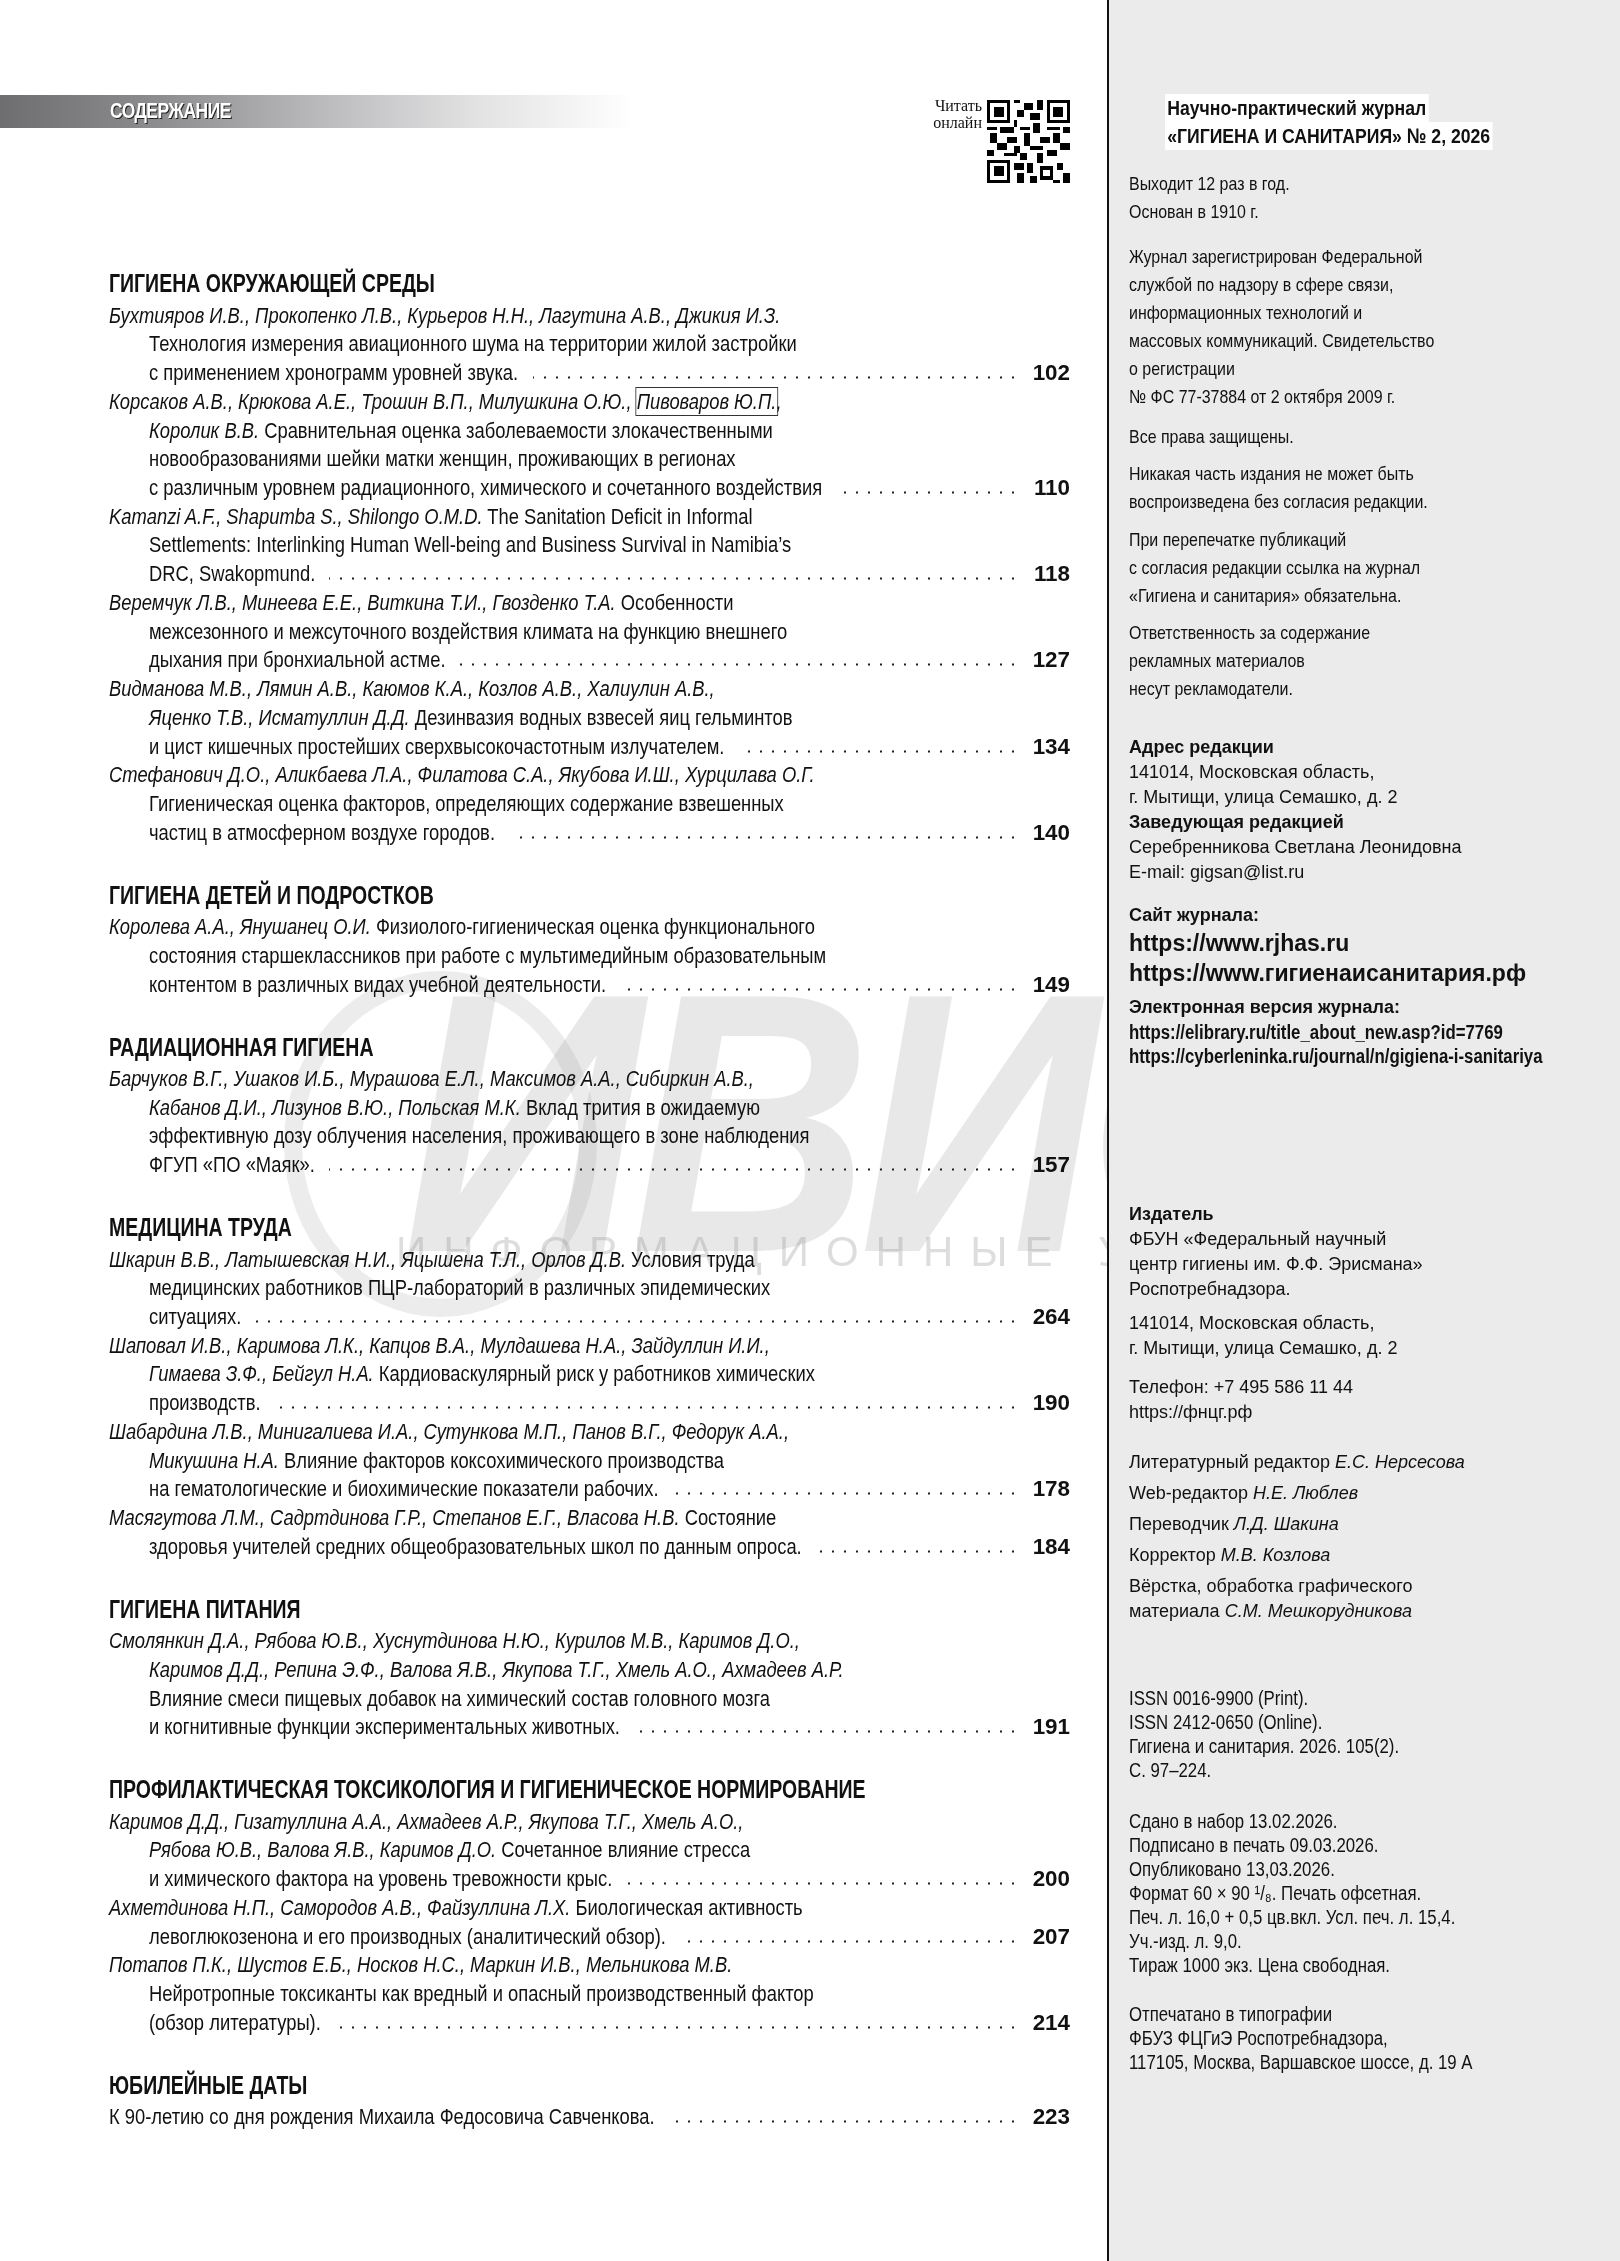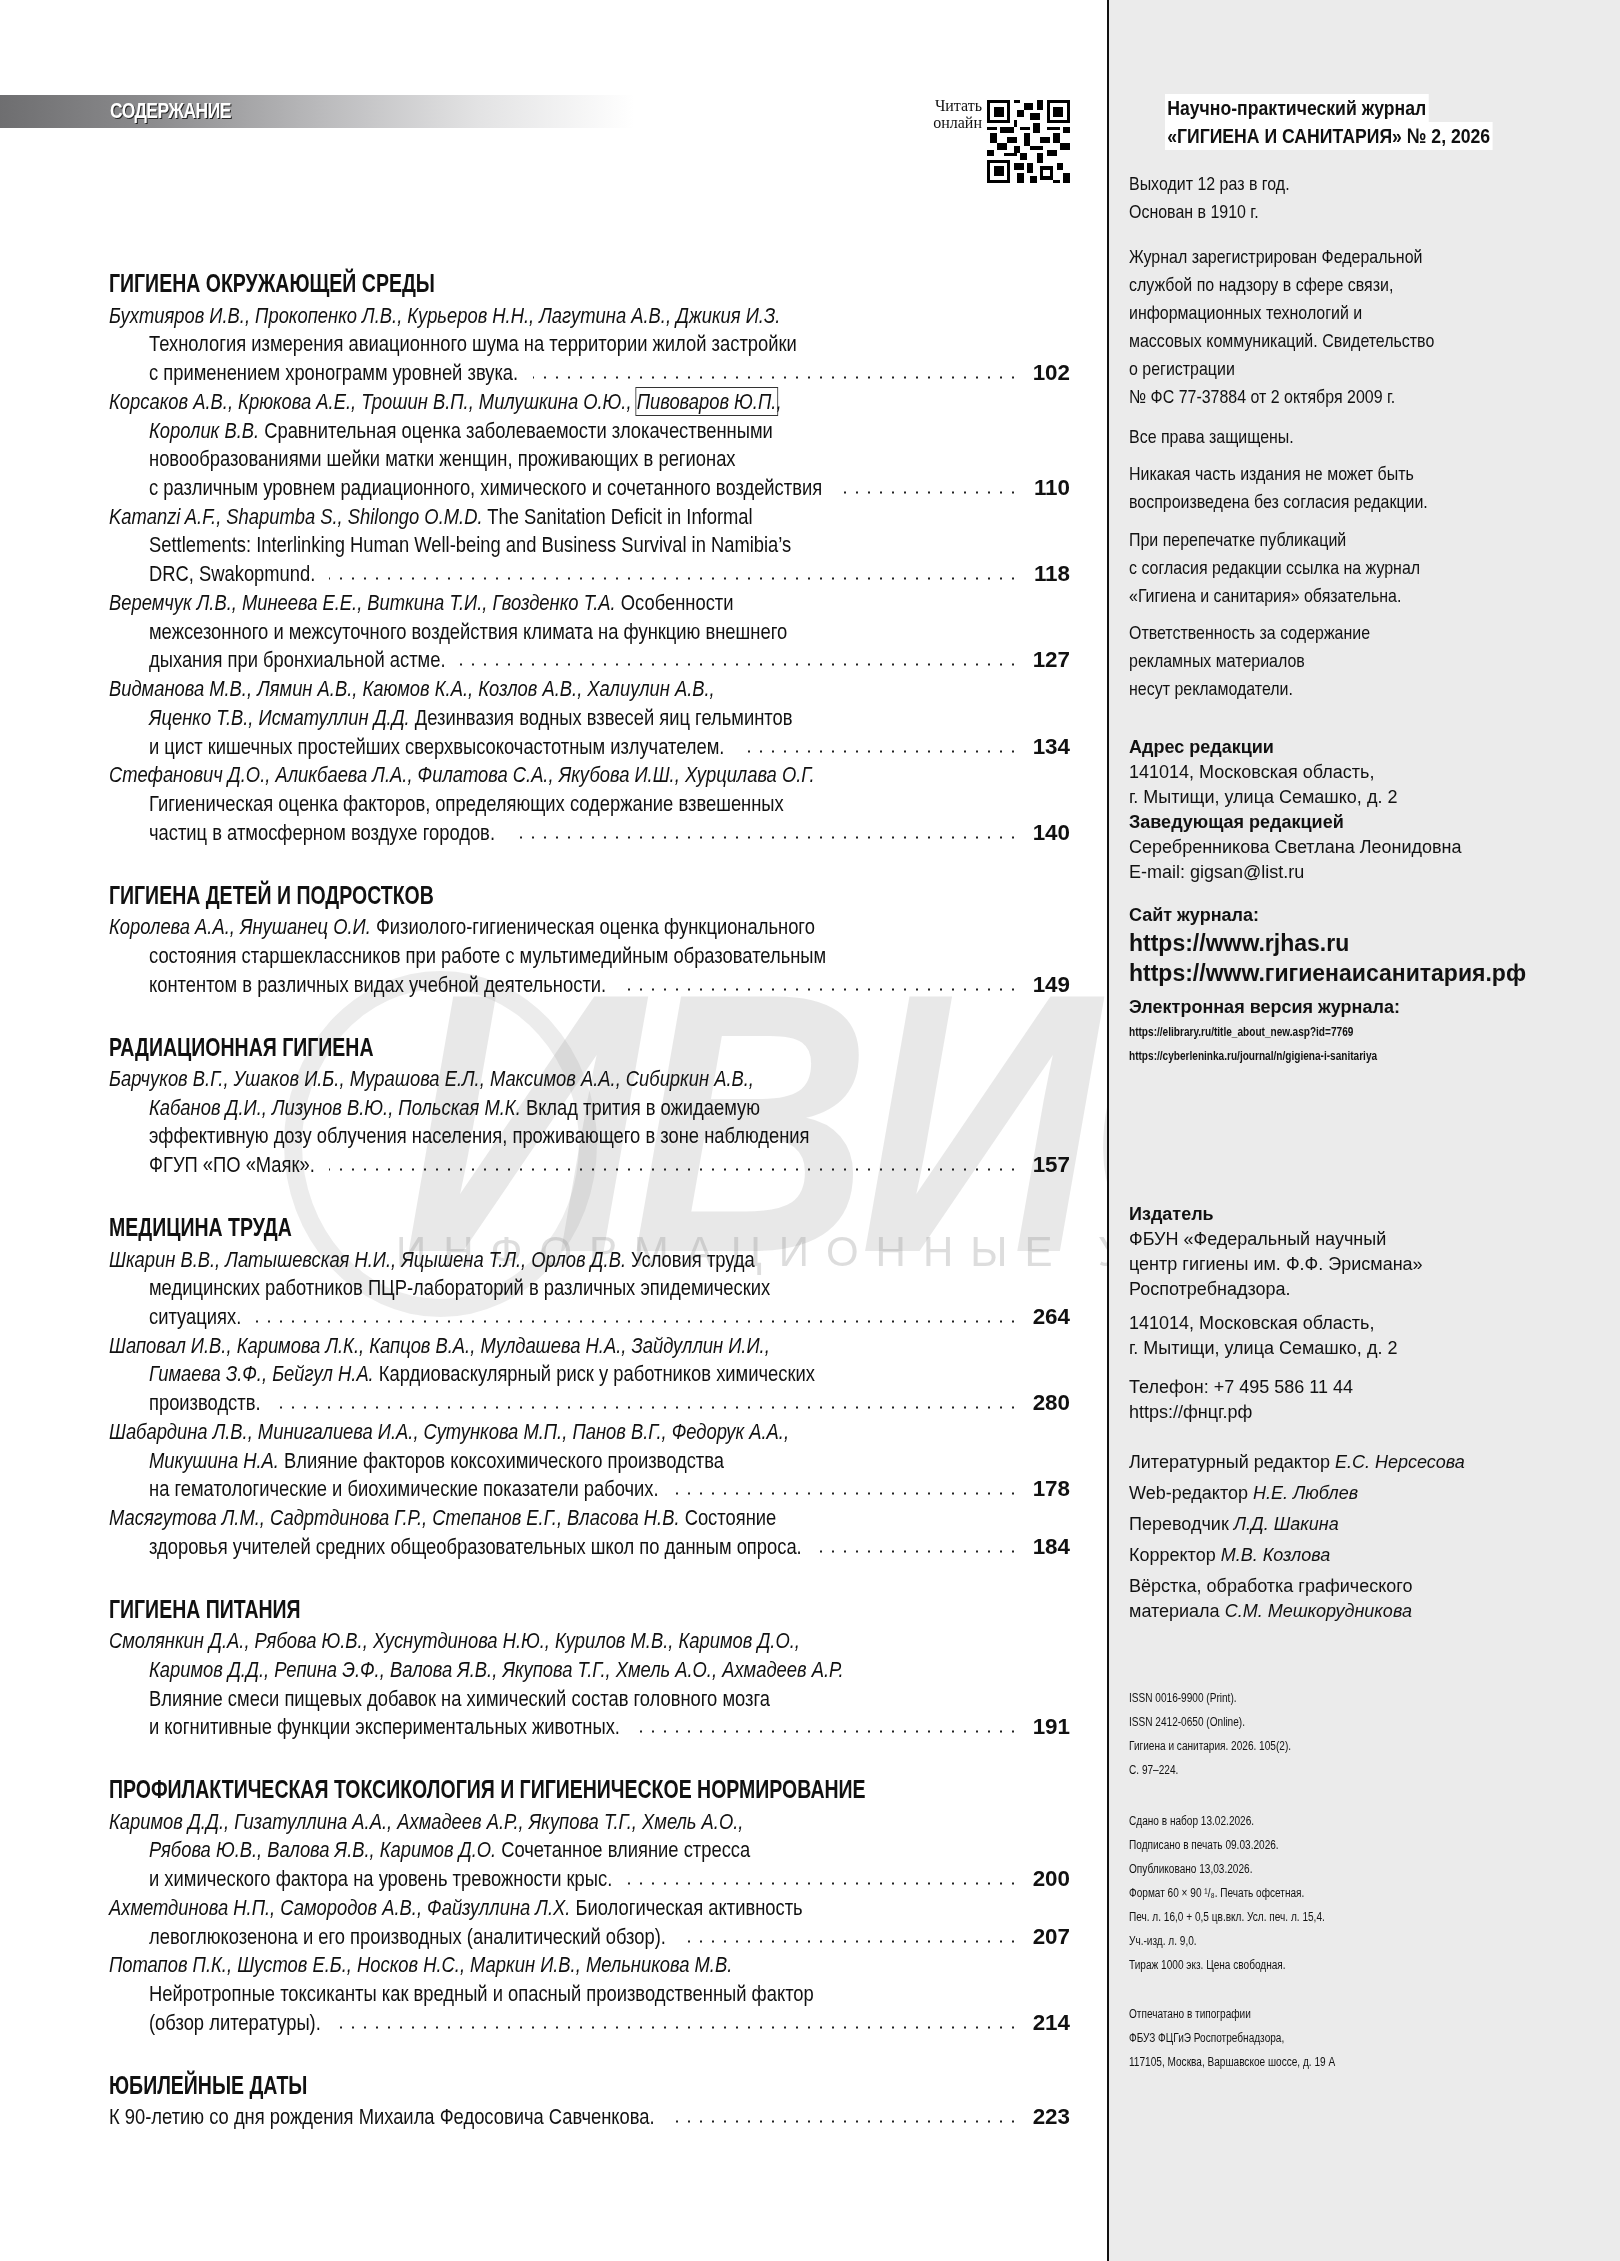--- a/index.html
+++ b/index.html
@@ -79,21 +79,21 @@
   .p { position:absolute; left:20px; right:13.2px; font-size:19px; line-height:28px; color:#111; }
   .p .ln { display:block; white-space:nowrap; }
   .cond { transform:scaleX(0.84); transform-origin:left center; display:inline-block; }
   .p-title { font-weight:bold; font-size:21px; line-height:28px;padding-left:36px; }
   .p-title .ln span {
     background:#fff; padding:0 2.6px; display:inline-block;
     transform:scaleX(0.84); transform-origin:left center;
   }
   .p-bold { font-weight:bold; }
   .p-sm { font-size:18px; line-height:25px; }
-  .p-xs { font-size:12px; line-height:24px; }
+  .p-xs { font-size:20px; line-height:24px; }
   .p .it { font-style:italic; }
   .p-url { font-size:23px; font-weight:bold; line-height:30px; }
   .panel > * { z-index:1; }
 </style>
 </head>
 <body>
 
 <div class="wm">
   <div class="wm-ring"></div>
   <div class="wm-letters">ИВИС</div>
@@ -204,21 +204,21 @@
     </div>
     <div class="sec-title" style="top: 1213px;">МЕДИЦИНА ТРУДА</div>
     <div>
       <div class="line" style="top: 1245px;"><span class="txt"><span class="auth">Шкарин В.В., Латышевская Н.И., Яцышена Т.Л., Орлов Д.В.</span><span> Условия труда</span></span></div>
       <div class="line indent" style="top: 1273px;"><span class="txt"><span>медицинских работников ПЦР-лабораторий в различных эпидемических</span></span></div>
       <div class="line indent" style="top: 1302px;"><span class="txt"><span>ситуациях.</span></span><span class="dots" style="width: 764px;"></span><span class="pg">264</span></div>
     </div>
     <div>
       <div class="line" style="top: 1331px;"><span class="txt"><span class="auth">Шаповал И.В., Каримова Л.К., Капцов В.А., Мулдашева Н.А., Зайдуллин И.И.,</span></span></div>
       <div class="line indent" style="top: 1359px;"><span class="txt"><span class="auth">Гимаева З.Ф., Бейгул Н.А.</span><span> Кардиоваскулярный риск у работников химических</span></span></div>
-      <div class="line indent" style="top: 1388px;"><span class="txt"><span>производств.</span></span><span class="dots" style="width: 744px;"></span><span class="pg">280</span></div>
+      <div class="line indent" style="top: 1388px;"><span class="txt"><span>производств.</span></span><span class="dots" style="width: 744px;"></span><span class="pg">190</span></div>
     </div>
     <div>
       <div class="line" style="top: 1417px;"><span class="txt"><span class="auth">Шабардина Л.В., Минигалиева И.А., Сутункова М.П., Панов В.Г., Федорук А.А.,</span></span></div>
       <div class="line indent" style="top: 1446px;"><span class="txt"><span class="auth">Микушина Н.А.</span><span> Влияние факторов коксохимического производства</span></span></div>
       <div class="line indent" style="top: 1474px;"><span class="txt"><span>на гематологические и биохимические показатели рабочих.</span></span><span class="dots" style="width: 345px;"></span><span class="pg">178</span></div>
     </div>
     <div>
       <div class="line" style="top: 1503px;"><span class="txt"><span class="auth">Масягутова Л.М., Садртдинова Г.Р., Степанов Е.Г., Власова Н.В.</span><span> Состояние</span></span></div>
       <div class="line indent" style="top: 1532px;"><span class="txt"><span>здоровья учителей средних общеобразовательных школ по данным опроса.</span></span><span class="dots" style="width: 202px;"></span><span class="pg">184</span></div>
     </div>

